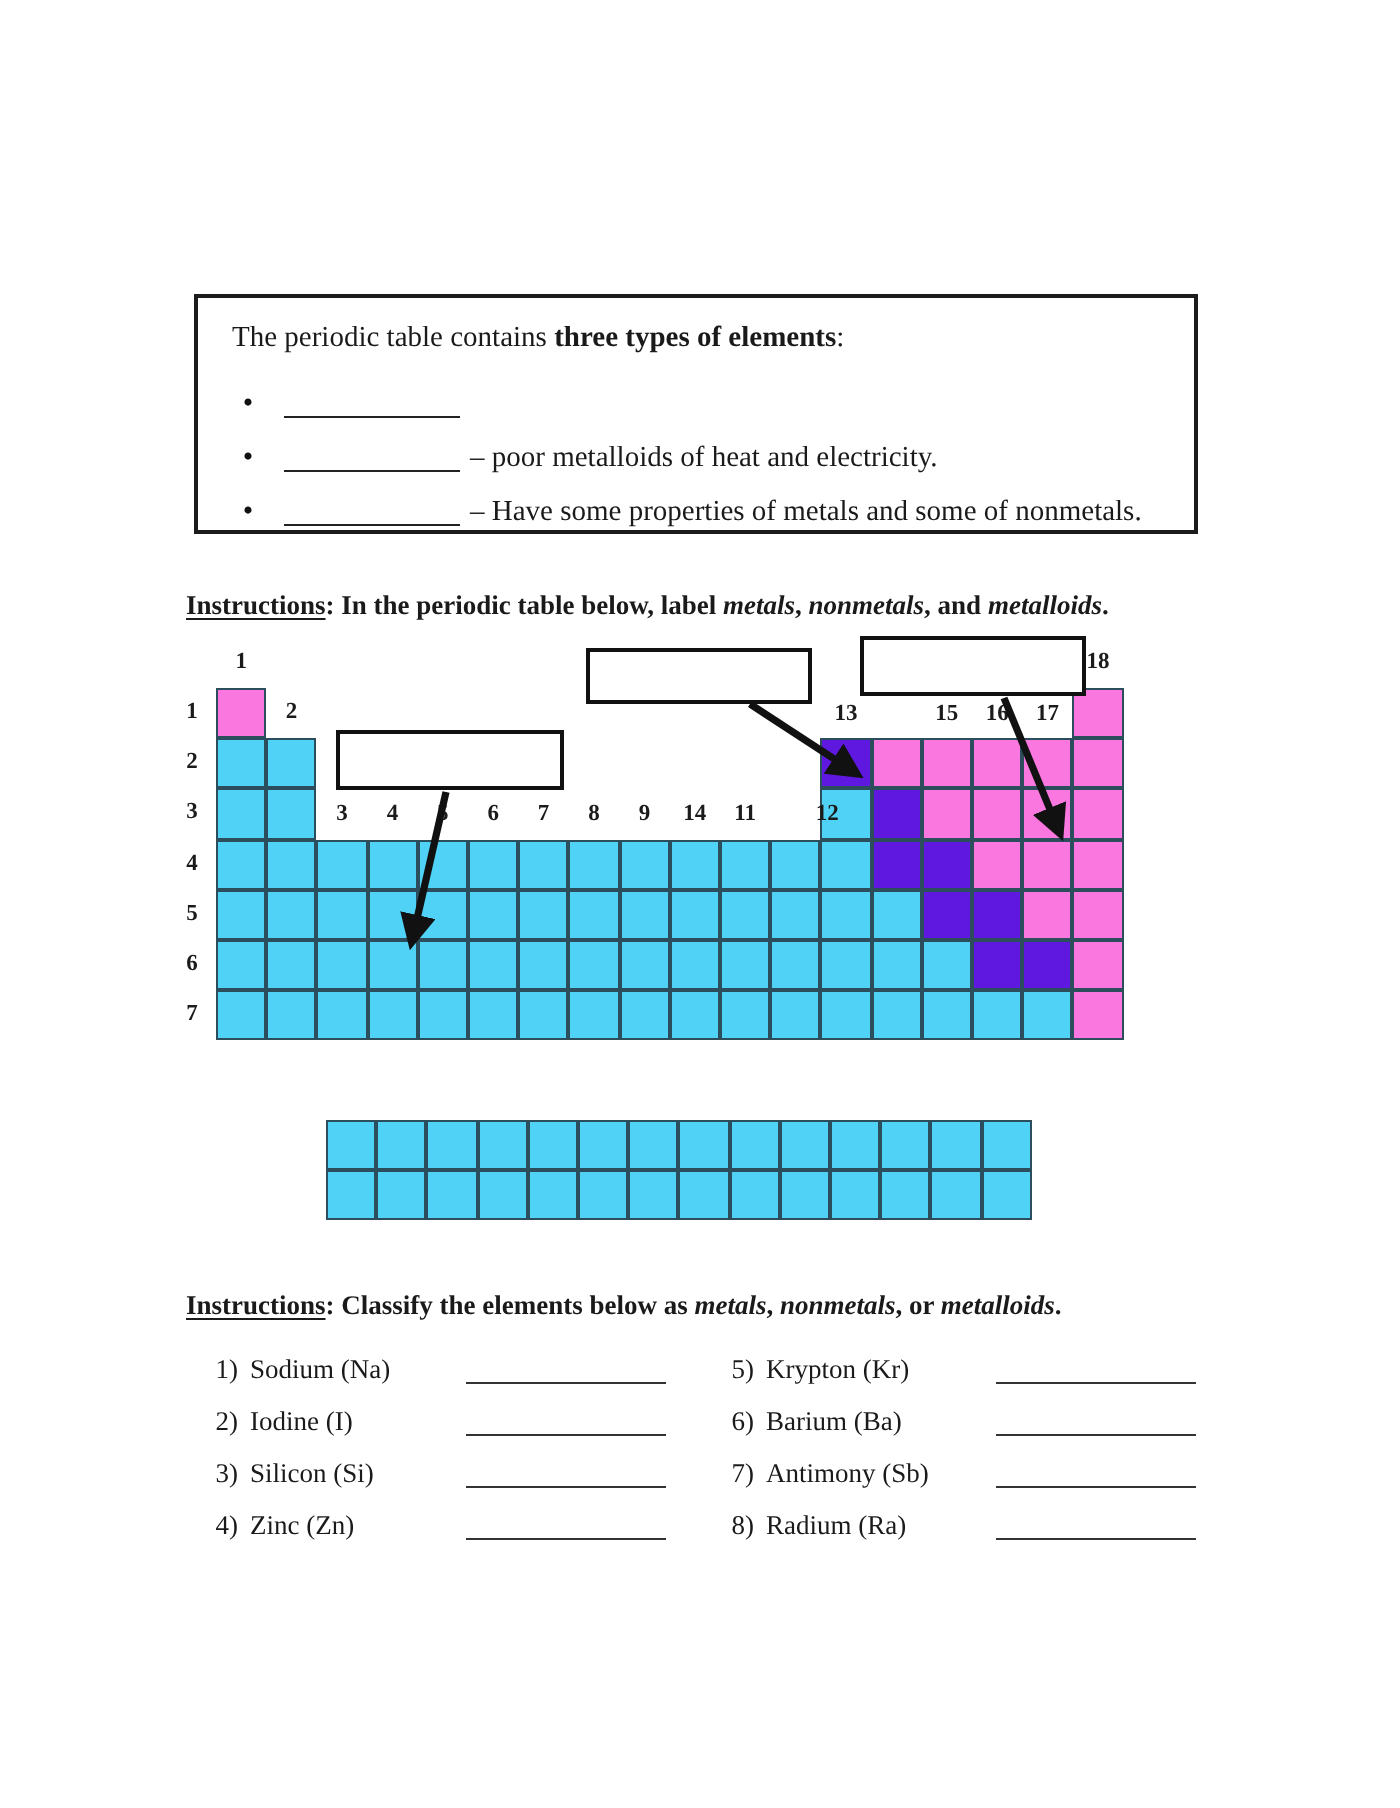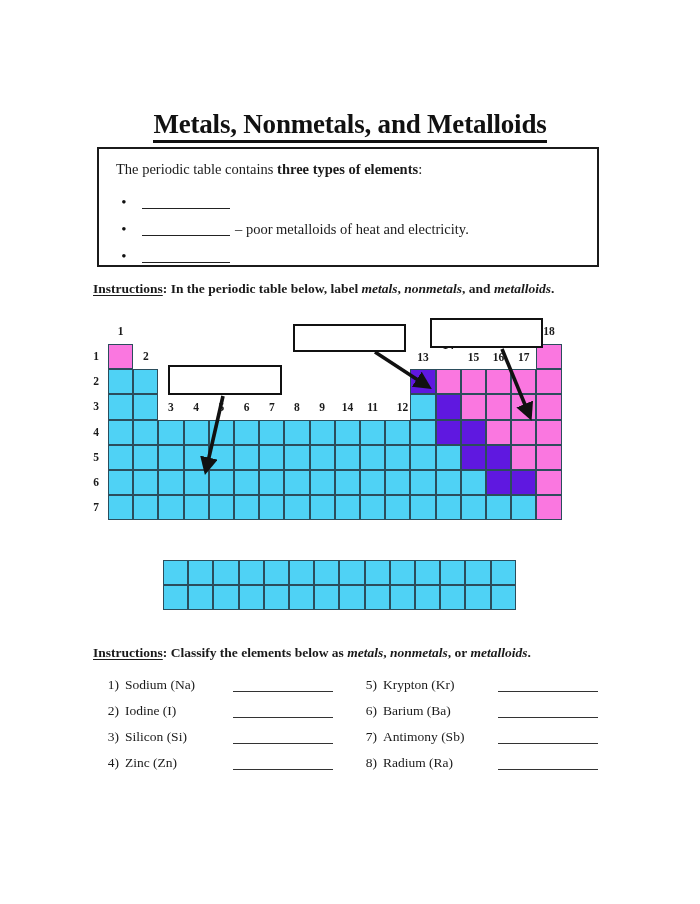--- a/index.html
+++ b/index.html
@@ -119,21 +119,21 @@
     position: absolute;
     font-size: 13.5px;
     font-weight: bold;
     white-space: nowrap;
   }
   .instr .u {
     text-decoration: underline;
     text-underline-offset: 2px;
   }
   .instr i { font-style: italic; }
-  #instr-table { left: 93px; top: 281px; }
+  #instr-table { left: 93px; top: 295px; }
   #instr-classify { left: 93px; top: 645px; }
 
   
   .ptable {
     position: absolute;
     left: 0;
     top: 0;
     width: 700px;
     height: 904px;
     pointer-events: none;
@@ -204,41 +204,39 @@
     border-bottom: 1.3px solid #333;
   }
   .col-right .q .nm { width: 115px; flex: 0 0 115px; }
 </style>
 </head>
 <body>
 
 <div class="page">
 
 
-  <div class="title">
-    <span>Metals, Nonmetals, and Metalloids</span>
-  </div>
 
   <div class="defbox">
     <div class="lead">
       <span>The periodic table contains </span><b>three types of elements</b><span>:</span>
     </div>
     <div class="bullets">
       <div class="bullet">
         <span class="dot">•</span>
         <span class="blank"></span>
       </div>
       <div class="bullet">
         <span class="dot">•</span>
         <span class="blank"></span>
         <span class="txt">– poor metalloids of heat and electricity.</span>
       </div>
       <div class="bullet">
         <span class="dot">•</span>
         <span class="blank"></span>
+        <span class="txt">– Have some properties of metals and some of nonmetals.</span>
       </div>
     </div>
   </div>
 
   <div class="instr" id="instr-table">
     <span class="u">Instructions</span><span>: </span><span>In the periodic table below, label </span><i>metals</i><span>, </span><i>nonmetals</i><span>, and </span><i>metalloids</i><span>.</span>
   </div>
 
   <div class="ptable" id="ptable-layer">
       <div class="cell c-nonmetal" style="left: 108px; top: 344px; width: 25.2px; height: 25.2px; pointer-events: auto;"></div>
@@ -363,21 +361,21 @@
       <div class="grpnum" style="left: 133.2px; top: 350px; width: 25.2px;">2</div>
       <div class="grpnum" style="left: 158.4px; top: 401.4px; width: 25.2px;">3</div>
       <div class="grpnum" style="left: 183.6px; top: 401.4px; width: 25.2px;">4</div>
       <div class="grpnum" style="left: 208.8px; top: 401.4px; width: 25.2px;">5</div>
       <div class="grpnum" style="left: 234px; top: 401.4px; width: 25.2px;">6</div>
       <div class="grpnum" style="left: 259.2px; top: 401.4px; width: 25.2px;">7</div>
       <div class="grpnum" style="left: 284.4px; top: 401.4px; width: 25.2px;">8</div>
       <div class="grpnum" style="left: 309.6px; top: 401.4px; width: 25.2px;">9</div>
       <div class="grpnum" style="left: 334.8px; top: 401.4px; width: 25.2px;">14</div>
       <div class="grpnum" style="left: 360px; top: 401.4px; width: 25.2px;">11</div>
-      <div class="grpnum" style="left: 390px; top: 401.4px; width: 25.2px;">12</div>
+      <div class="grpnum" style="left: 401px; top: 401.4px; width: 25.2px;">12</div>
       <div class="grpnum" style="left: 410.4px; top: 351px; width: 25.2px;">13</div>
       <div class="grpnum" style="left: 435.6px; top: 339px; width: 25.2px;">14</div>
       <div class="grpnum" style="left: 460.8px; top: 351px; width: 25.2px;">15</div>
       <div class="grpnum" style="left: 486px; top: 351px; width: 25.2px;">16</div>
       <div class="grpnum" style="left: 511.2px; top: 351px; width: 25.2px;">17</div>
       <div class="grpnum" style="left: 536.4px; top: 325px; width: 25.2px;">18</div>
       <div class="pernum" style="left: 88px; top: 350px; width: 16px;">1</div>
       <div class="pernum" style="left: 88px; top: 375.2px; width: 16px;">2</div>
       <div class="pernum" style="left: 88px; top: 400.4px; width: 16px;">3</div>
       <div class="pernum" style="left: 88px; top: 425.6px; width: 16px;">4</div>

